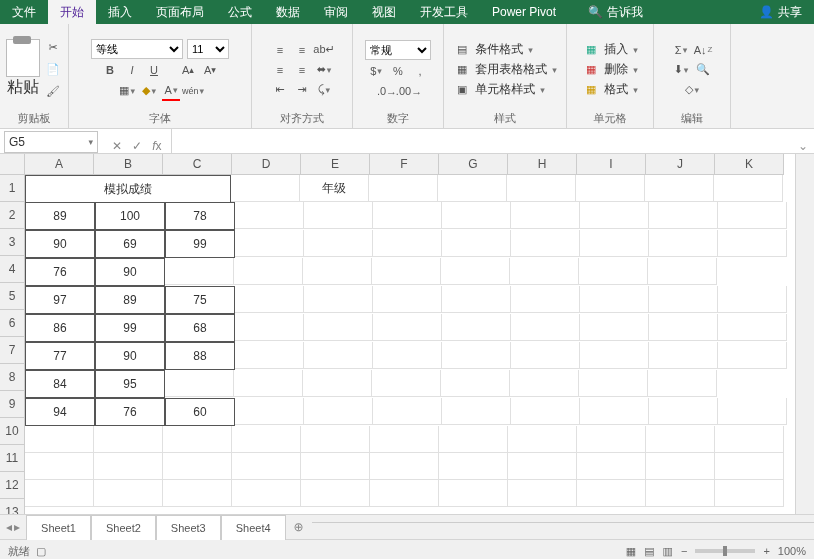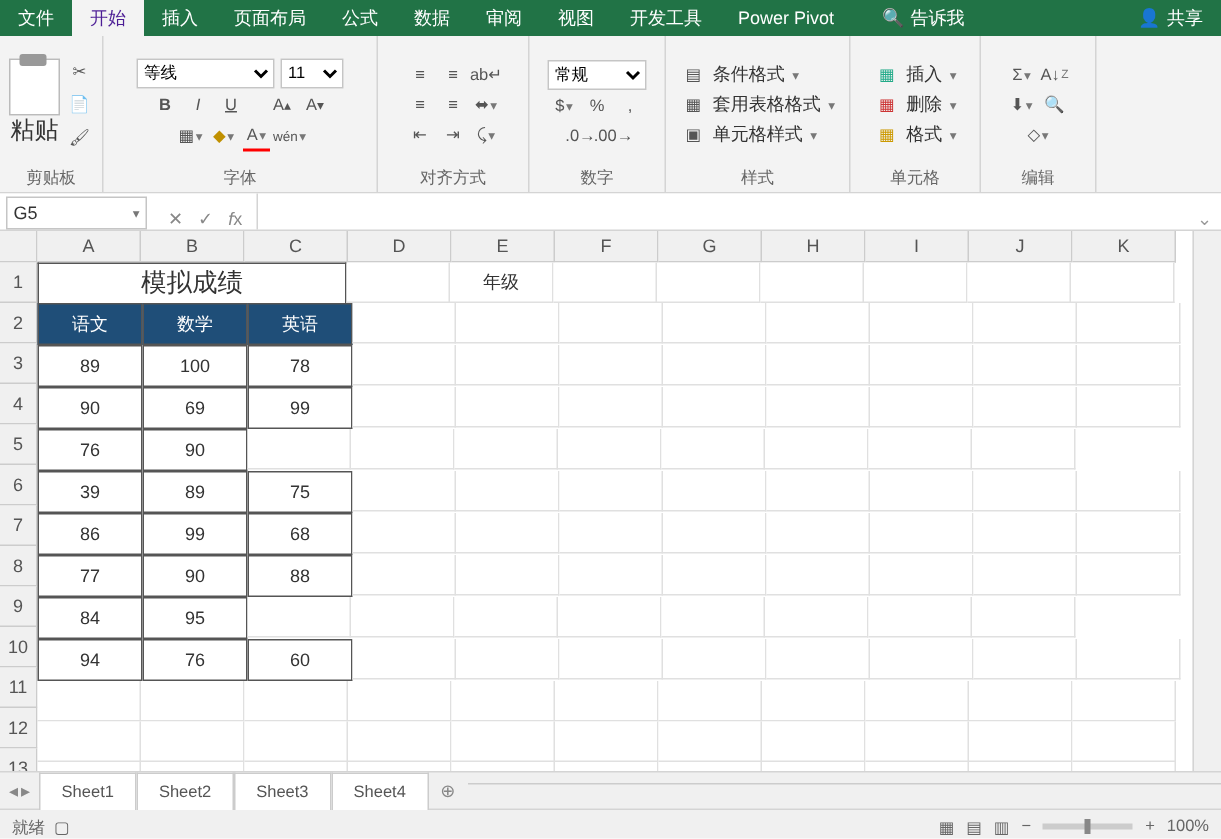--- a/index.html
+++ b/index.html
@@ -22,21 +22,21 @@
 .fxicons{display:flex;gap:10px;padding:0 10px;color:#888}
 .fxbar{flex:1;border-left:1px solid #d4d4d4;height:24px;padding-left:6px}
 .sheet-area{display:flex;height:360px}
 .corner{width:24px;height:20px;background:#f0f0f0;border-right:1px solid #ccc;border-bottom:1px solid #ccc}
 .colhdrs{display:flex}
 .colhdr{width:68px;height:20px;background:#f0f0f0;border-right:1px solid #ccc;border-bottom:1px solid #ccc;text-align:center;line-height:20px;color:#555;font-size:12px}
 .rowhdr{width:24px;height:26px;background:#f0f0f0;border-right:1px solid #ccc;border-bottom:1px solid #ccc;text-align:center;line-height:26px;color:#555;font-size:12px}
 .grid{display:flex;flex-direction:column}
 .grow{display:flex}
 .cell{width:68px;height:26px;border-right:1px solid #e0e0e0;border-bottom:1px solid #e0e0e0;text-align:center;line-height:26px;font-size:12px;background:#fff}
-.merged-title{width:204px;font-size:17px;border:1px solid #555;border-bottom:none}
+.merged-title{width:204px;font-size:12px;border:1px solid #555;border-bottom:none}
 .hdr-cell{background:#1f4e78;color:#fff;border:1px solid #555;font-size:12px}
 .data-cell{border:1px solid #555;font-size:12px}
 .scroll-v{width:18px;background:#f0f0f0;border-left:1px solid #d4d4d4}
 .tabs-row{height:24px;border-top:1px solid #d4d4d4;display:flex;align-items:center;background:#f0f0f0}
 .tabnav{display:flex;gap:2px;padding:0 6px;color:#888}
 .sheettab{padding:0 14px;height:24px;line-height:24px;background:#fff;border:1px solid #ccc;border-bottom:none;font-size:11px;color:#555}
 .sheettab.active{border-bottom:2px solid #217346;color:#217346;font-weight:bold}
 .status{height:22px;background:#f0f0f0;border-top:1px solid #d4d4d4;display:flex;align-items:center;padding:0 8px;font-size:11px;color:#666}
 .status .right{margin-left:auto;display:flex;gap:8px;align-items:center}
 .camera-icon{width:28px;height:22px;border:2px solid #666;border-radius:4px;position:relative}
@@ -269,33 +269,20 @@
             <div class="cell"></div>
             <div class="cell">年级</div>
             <div class="cell"></div>
             <div class="cell"></div>
             <div class="cell"></div>
             <div class="cell"></div>
             <div class="cell"></div>
             <div class="cell"></div>
           </div>
           <div class="grow">
-            <div class="cell hdr-cell">语文</div>
-            <div class="cell hdr-cell">数学</div>
-            <div class="cell hdr-cell">英语</div>
-            <div class="cell"></div>
-            <div class="cell"></div>
-            <div class="cell"></div>
-            <div class="cell"></div>
-            <div class="cell"></div>
-            <div class="cell"></div>
-            <div class="cell"></div>
-            <div class="cell"></div>
-          </div>
-          <div class="grow">
             <div class="cell data-cell">89</div>
             <div class="cell data-cell">100</div>
             <div class="cell data-cell">78</div>
             <div class="cell"></div>
             <div class="cell"></div>
             <div class="cell"></div>
             <div class="cell"></div>
             <div class="cell"></div>
             <div class="cell"></div>
             <div class="cell"></div>
@@ -320,21 +307,21 @@
             <div class="cell"></div>
             <div class="cell"></div>
             <div class="cell"></div>
             <div class="cell"></div>
             <div class="cell"></div>
             <div class="cell"></div>
             <div class="cell"></div>
             <div class="cell"></div>
           </div>
           <div class="grow">
-            <div class="cell data-cell">39</div>
+            <div class="cell data-cell">97</div>
             <div class="cell data-cell">89</div>
             <div class="cell data-cell">75</div>
             <div class="cell"></div>
             <div class="cell"></div>
             <div class="cell"></div>
             <div class="cell"></div>
             <div class="cell"></div>
             <div class="cell"></div>
             <div class="cell"></div>
             <div class="cell"></div>

